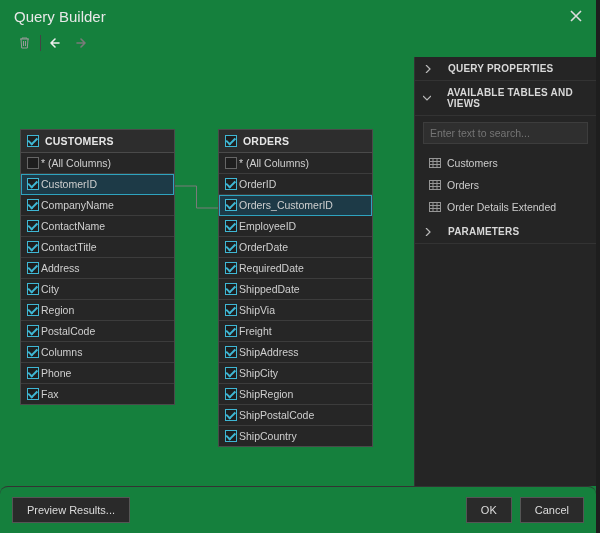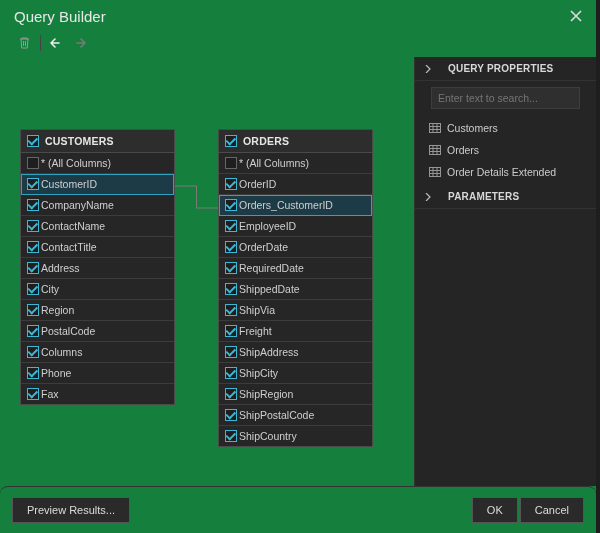--- a/index.html
+++ b/index.html
@@ -90,21 +90,21 @@
     color: #d8d8d8;
     display: flex; align-items: center; gap: 16px;
     border-bottom: 1px solid #333;
     cursor: pointer;
     font-size: 10px;
     letter-spacing: .2px;
     font-weight: 600;
   }
   .chevron { width: 9px; height: 9px; display: inline-flex; align-items: center; justify-content: center; }
   .search-box {
-    margin: 6px 16px;
+    margin: 6px 8px;
   }
   .search-box input {
     width: 100%; background: #2f2f2f; border: 1px solid #3d3d3d;
     color: #888; padding: 4px 6px; font-size: 10.5px; outline: none;
   }
   .table-list { padding: 2px 0; }
   .table-item {
     display: flex; align-items: center; gap: 6px;
     padding: 5px 10px 5px 14px; color: #ccc; cursor: pointer;
   }
@@ -117,21 +117,21 @@
     border-radius: 8px;
   }
   .btn {
     border: 1px solid #555;
     background: #2a2a2a;
     color: #ddd;
     padding: 6px 14px;
     font-size: 11px;
     cursor: pointer;
   }
-  .footer-right { display: flex; gap: 2px; align-items: center; }
+  .footer-right { display: flex; gap: 8px; align-items: center; }
 </style>
 </head>
 <body>
 
 <div class="dialog">
 
   <div class="titlebar">
     <span class="title">Query Builder</span>
     <span class="close-x">
       <svg width="12" height="12" viewBox="0 0 12 12">
@@ -285,20 +285,28 @@
     <div class="sidepanel">
       <div class="accordion-hdr">
         <span class="chevron">
           <svg width="8" height="8" viewBox="0 0 8 8">
               <path d="M2 0 L6 4 L2 8" stroke="#bbb" stroke-width="1.2" fill="none"></path>
             </svg>
         </span>
         <span>QUERY PROPERTIES</span>
       </div>
 
+      <div class="accordion-hdr">
+        <span class="chevron">
+          <svg width="8" height="8" viewBox="0 0 8 8">
+              <path d="M0 2 L4 6 L8 2" stroke="#bbb" stroke-width="1.2" fill="none"></path>
+            </svg>
+        </span>
+        <span>AVAILABLE TABLES AND VIEWS</span>
+      </div>
       <div class="search-box">
         <input type="text" placeholder="Enter text to search..." style="">
       </div>
       <div class="table-list" id="table-list">
           <div class="table-item">
             <svg class="tbl-ico" width="12" height="10" viewBox="0 0 12 10">
               <rect x="0.5" y="0.5" width="11" height="9" stroke="#aaa" fill="none"></rect>
               <line x1="0.5" y1="3.5" x2="11.5" y2="3.5" stroke="#aaa"></line>
               <line x1="0.5" y1="6.5" x2="11.5" y2="6.5" stroke="#aaa"></line>
               <line x1="4" y1="0.5" x2="4" y2="9.5" stroke="#aaa"></line>

